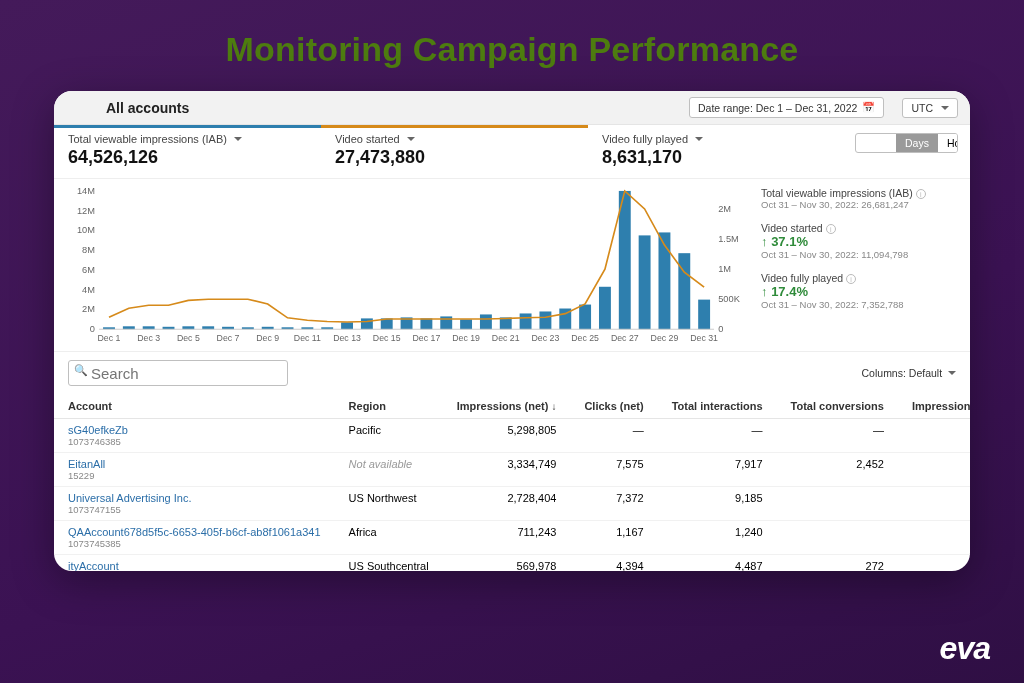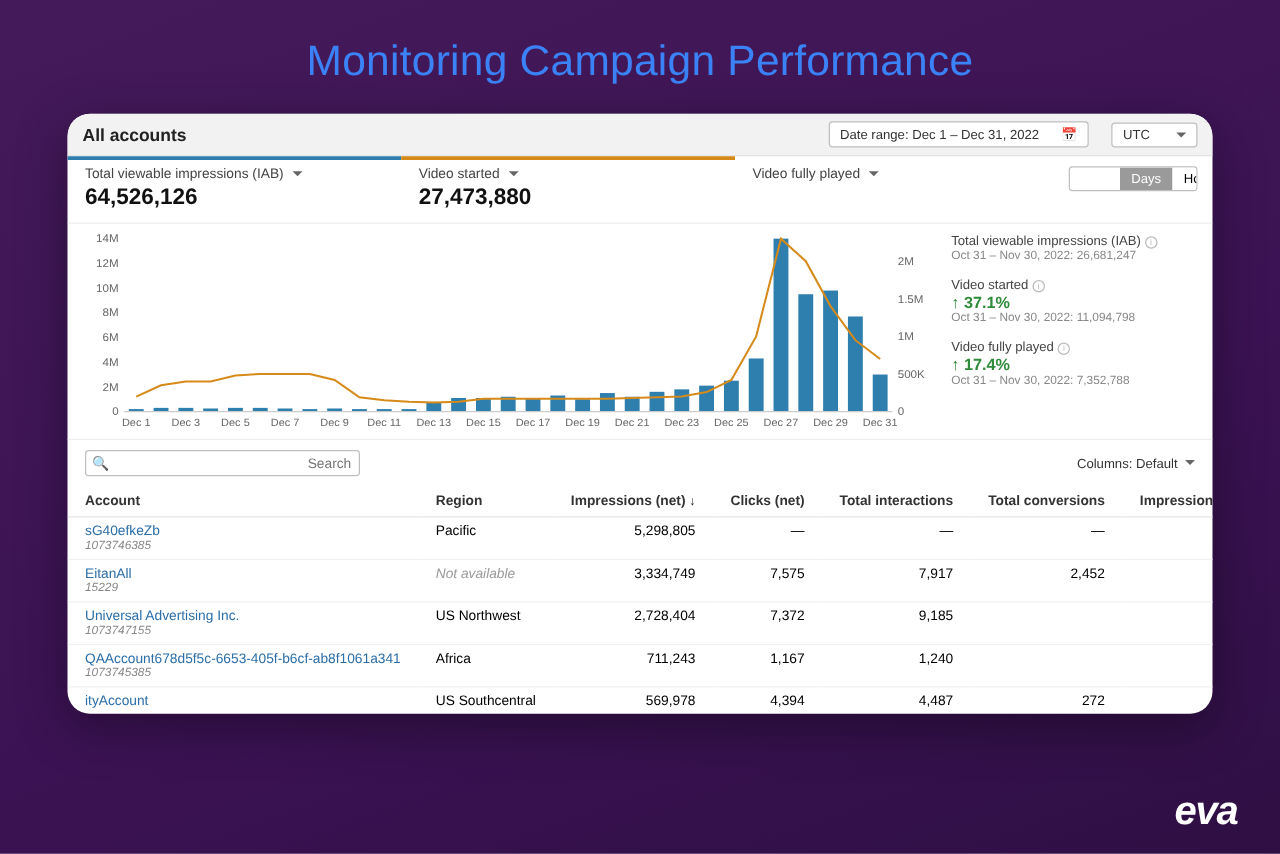--- a/index.html
+++ b/index.html
@@ -1,22 +1,22 @@
 <!DOCTYPE html>
 <html><head>
 <meta charset="utf-8">
 <style>
   * { box-sizing: border-box; margin: 0; padding: 0; font-family: -apple-system, BlinkMacSystemFont, "Segoe UI", Arial, sans-serif; }
   body { background: #4b2060; background: linear-gradient(160deg,#441a5a 0%,#3b1253 60%,#2f0f44 100%); width: 1024px; height: 683px; overflow: hidden; position: relative; }
-  .page-title { color: #3b82f6; text-align: center; font-size: 34px; font-weight: 400; padding: 30px 0 22px; letter-spacing: 0.2px; }
+  .page-title { color: #4d7c0f; text-align: center; font-size: 34px; font-weight: 700; padding: 30px 0 22px; letter-spacing: 0.2px; }
   .card { background: #fff; border-radius: 18px; margin: 0 54px; box-shadow: 0 10px 40px rgba(0,0,0,.35); overflow: hidden; height: 480px; position: relative; }
 
   .hdr { background: #f2f2f2; display: flex; align-items: center; padding: 6px 12px; border-bottom: 1px solid #e5e5e5; }
-  .hdr-title { font-weight: 700; font-size: 14px; color: #222; flex: 1; }
-  .hdr-btn { background: #fff; border: 1px solid #bfbfbf; border-radius: 3px; font-size: 10.5px; padding: 3px 8px; color: #333; display: inline-flex; align-items: center; gap: 18px; cursor: pointer; }
+  .hdr-title { font-weight: 700; font-size: 14px; color: #222; flex: 1; margin-left: 40px; }
+  .hdr-btn { background: #fff; border: 1px solid #bfbfbf; border-radius: 3px; font-size: 10.5px; padding: 3px 8px; color: #333; display: inline-flex; align-items: center; gap: 5px; cursor: pointer; }
   .hdr-btn + .hdr-btn { margin-left: 18px; }
 
   .kpi-row { display: flex; border-bottom: 1px solid #eee; }
   .kpi { flex: 1; padding: 8px 14px 10px; position: relative; }
   .kpi.sel-blue::before, .kpi.sel-orange::before { content:""; position:absolute; top:0; left:0; right:0; height:3px; }
   .kpi.sel-blue::before { background:#2e7fae; }
   .kpi.sel-orange::before { background:#d68a1a; }
   .kpi-label { font-size: 11px; color:#444; display:flex; align-items:center; gap:4px; }
   .kpi-val { font-size: 18px; font-weight: 700; color:#111; margin-top:2px; }
   .tog-wrap { width: 115px; padding: 8px 12px 0 0; display:flex; align-items:flex-start; justify-content:flex-end; }
@@ -35,30 +35,30 @@
 
   .side { width: 215px; padding: 8px 14px 8px 6px; font-size: 10.5px; color:#444; }
   .side .grp { margin-bottom: 12px; }
   .side .lbl { color:#444; }
   .side .pct { color:#2f8b3a; font-weight:700; font-size:13px; }
   .side .prev { color:#888; font-size:9.5px; }
   .info { display:inline-block; width:10px; height:10px; border:1px solid #bbb; border-radius:50%; font-size:7px; line-height:9px; text-align:center; color:#bbb; margin-left:3px; }
 
   .search-row { display:flex; align-items:center; padding: 8px 14px; gap:10px; border-top:1px solid #eee; }
   .search { flex:0 0 220px; position:relative; }
-  .search input { width:100%; border:1px solid #bfbfbf; border-radius:3px; font-size:11px; padding:3.5px 6px 3.5px 22px;text-align:right; }
+  .search input { width:100%; border:1px solid #bfbfbf; border-radius:3px; font-size:15px; padding:3.5px 6px 3.5px 22px; }
   .search .mag { position:absolute; left:6px; top:4px; font-size:11px; color:#888; }
   .cols-btn { margin-left:auto; font-size:10.5px; color:#333; cursor:pointer; }
 
   .tbl { width:100%; border-collapse:collapse; font-size:11px; overflow:hidden; }
   .tbl th { text-align:left; font-weight:600; color:#333; padding:6px 14px; border-bottom:1px solid #e5e5e5; white-space:nowrap; }
   .tbl th.num, .tbl td.num { text-align:right; }
   .tbl td { padding:5px 14px; border-bottom:1px solid #f1f1f1; white-space:nowrap; vertical-align:top; }
   .acct a { color:#2b6ea8; text-decoration:none; }
-  .acct .sub { color:#888; font-size:9.5px;font-style:italic; }
+  .acct .sub { color:#888; font-size:9.5px; }
   .muted { color:#999; font-style:italic; }
 
   .chev { display:inline-block; border:4px solid transparent; border-top-color:#666; transform:translateY(2px); margin-left:3px; }
   .sort-d { display:inline-block; margin-left:3px; font-size:10px; }
 
   .logo { position:absolute; right:34px; bottom:16px; color:#fff; font-size:32px; font-weight:700; letter-spacing:-1px; font-style:italic; }
 </style>
 </head>
 <body>
 
@@ -91,20 +91,21 @@
           <span>Video started</span>
           <span class="chev"></span>
         </div>
       <div class="kpi-val">27,473,880</div>
     </div>
     <div class="kpi">
       <div class="kpi-label">
           <span>Video fully played</span>
           <span class="chev"></span>
         </div>
+      <div class="kpi-val">8,631,170</div>
     </div>
     <div class="tog-wrap">
       <div class="tog">
         <span class="active">Days</span>
         <span>Hours</span>
       </div>
     </div>
   </div>
 
   <div class="chart-row">

